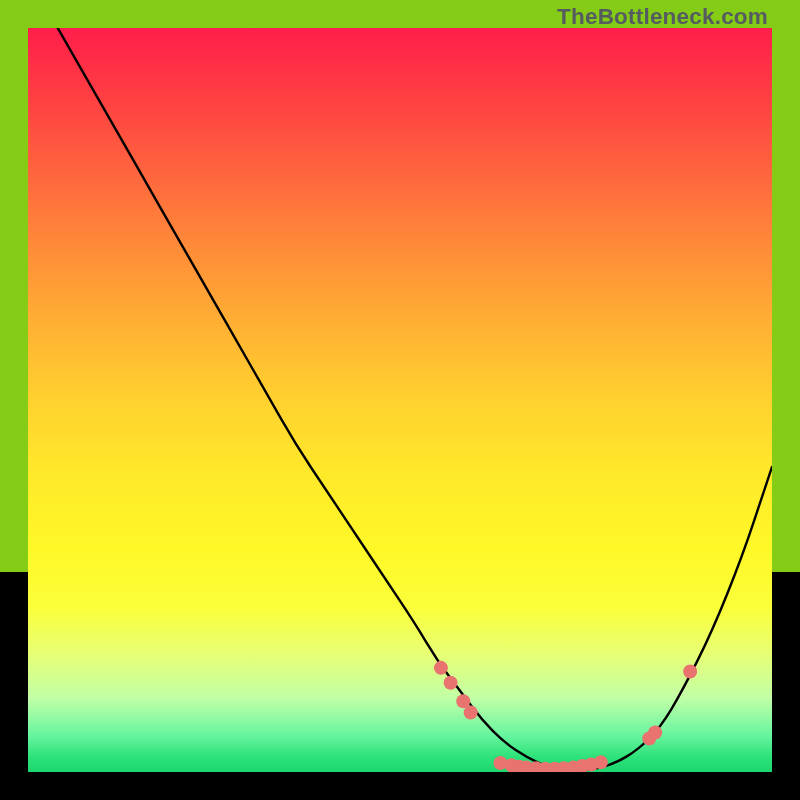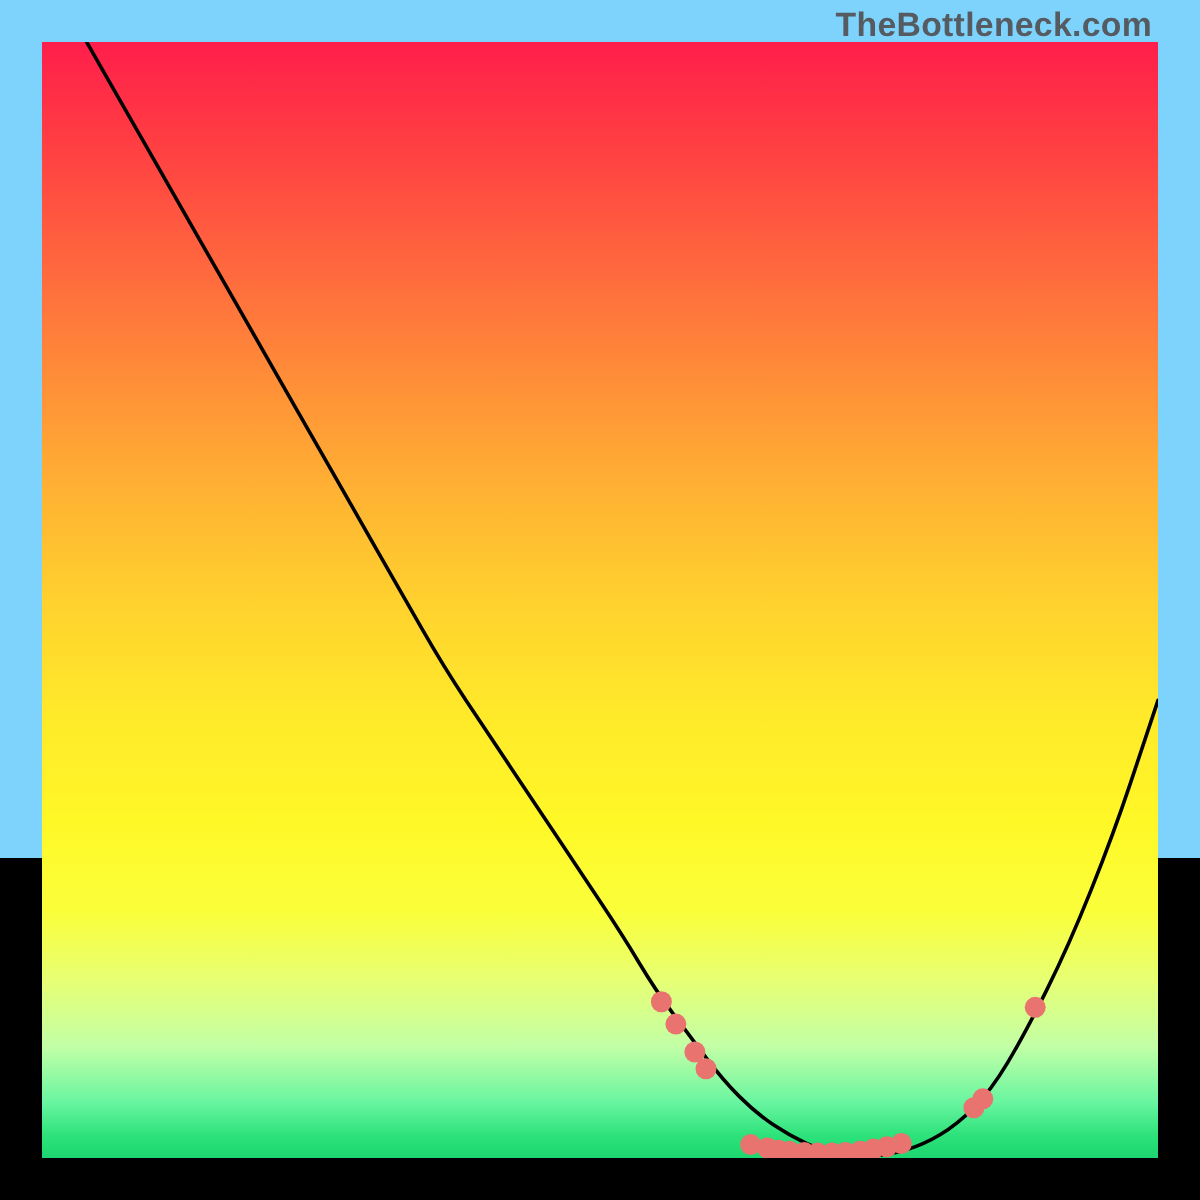--- a/index.html
+++ b/index.html
@@ -8,21 +8,21 @@
     width: 800px;
     height: 800px;
     background: #000;
     overflow: hidden;
     font-family: Arial, Helvetica, sans-serif;
   }
   .stage {
     position: relative;
     width: 800px;
     height: 572px;
-    background: #7dd3fc;
+    background: #84cc16;
     text-align: center;
   }
   .plot-area {
     position: absolute;
     left: 28px;
     top: 28px;
     width: 744px;
     height: 744px;
     overflow: hidden;
     background: linear-gradient(

